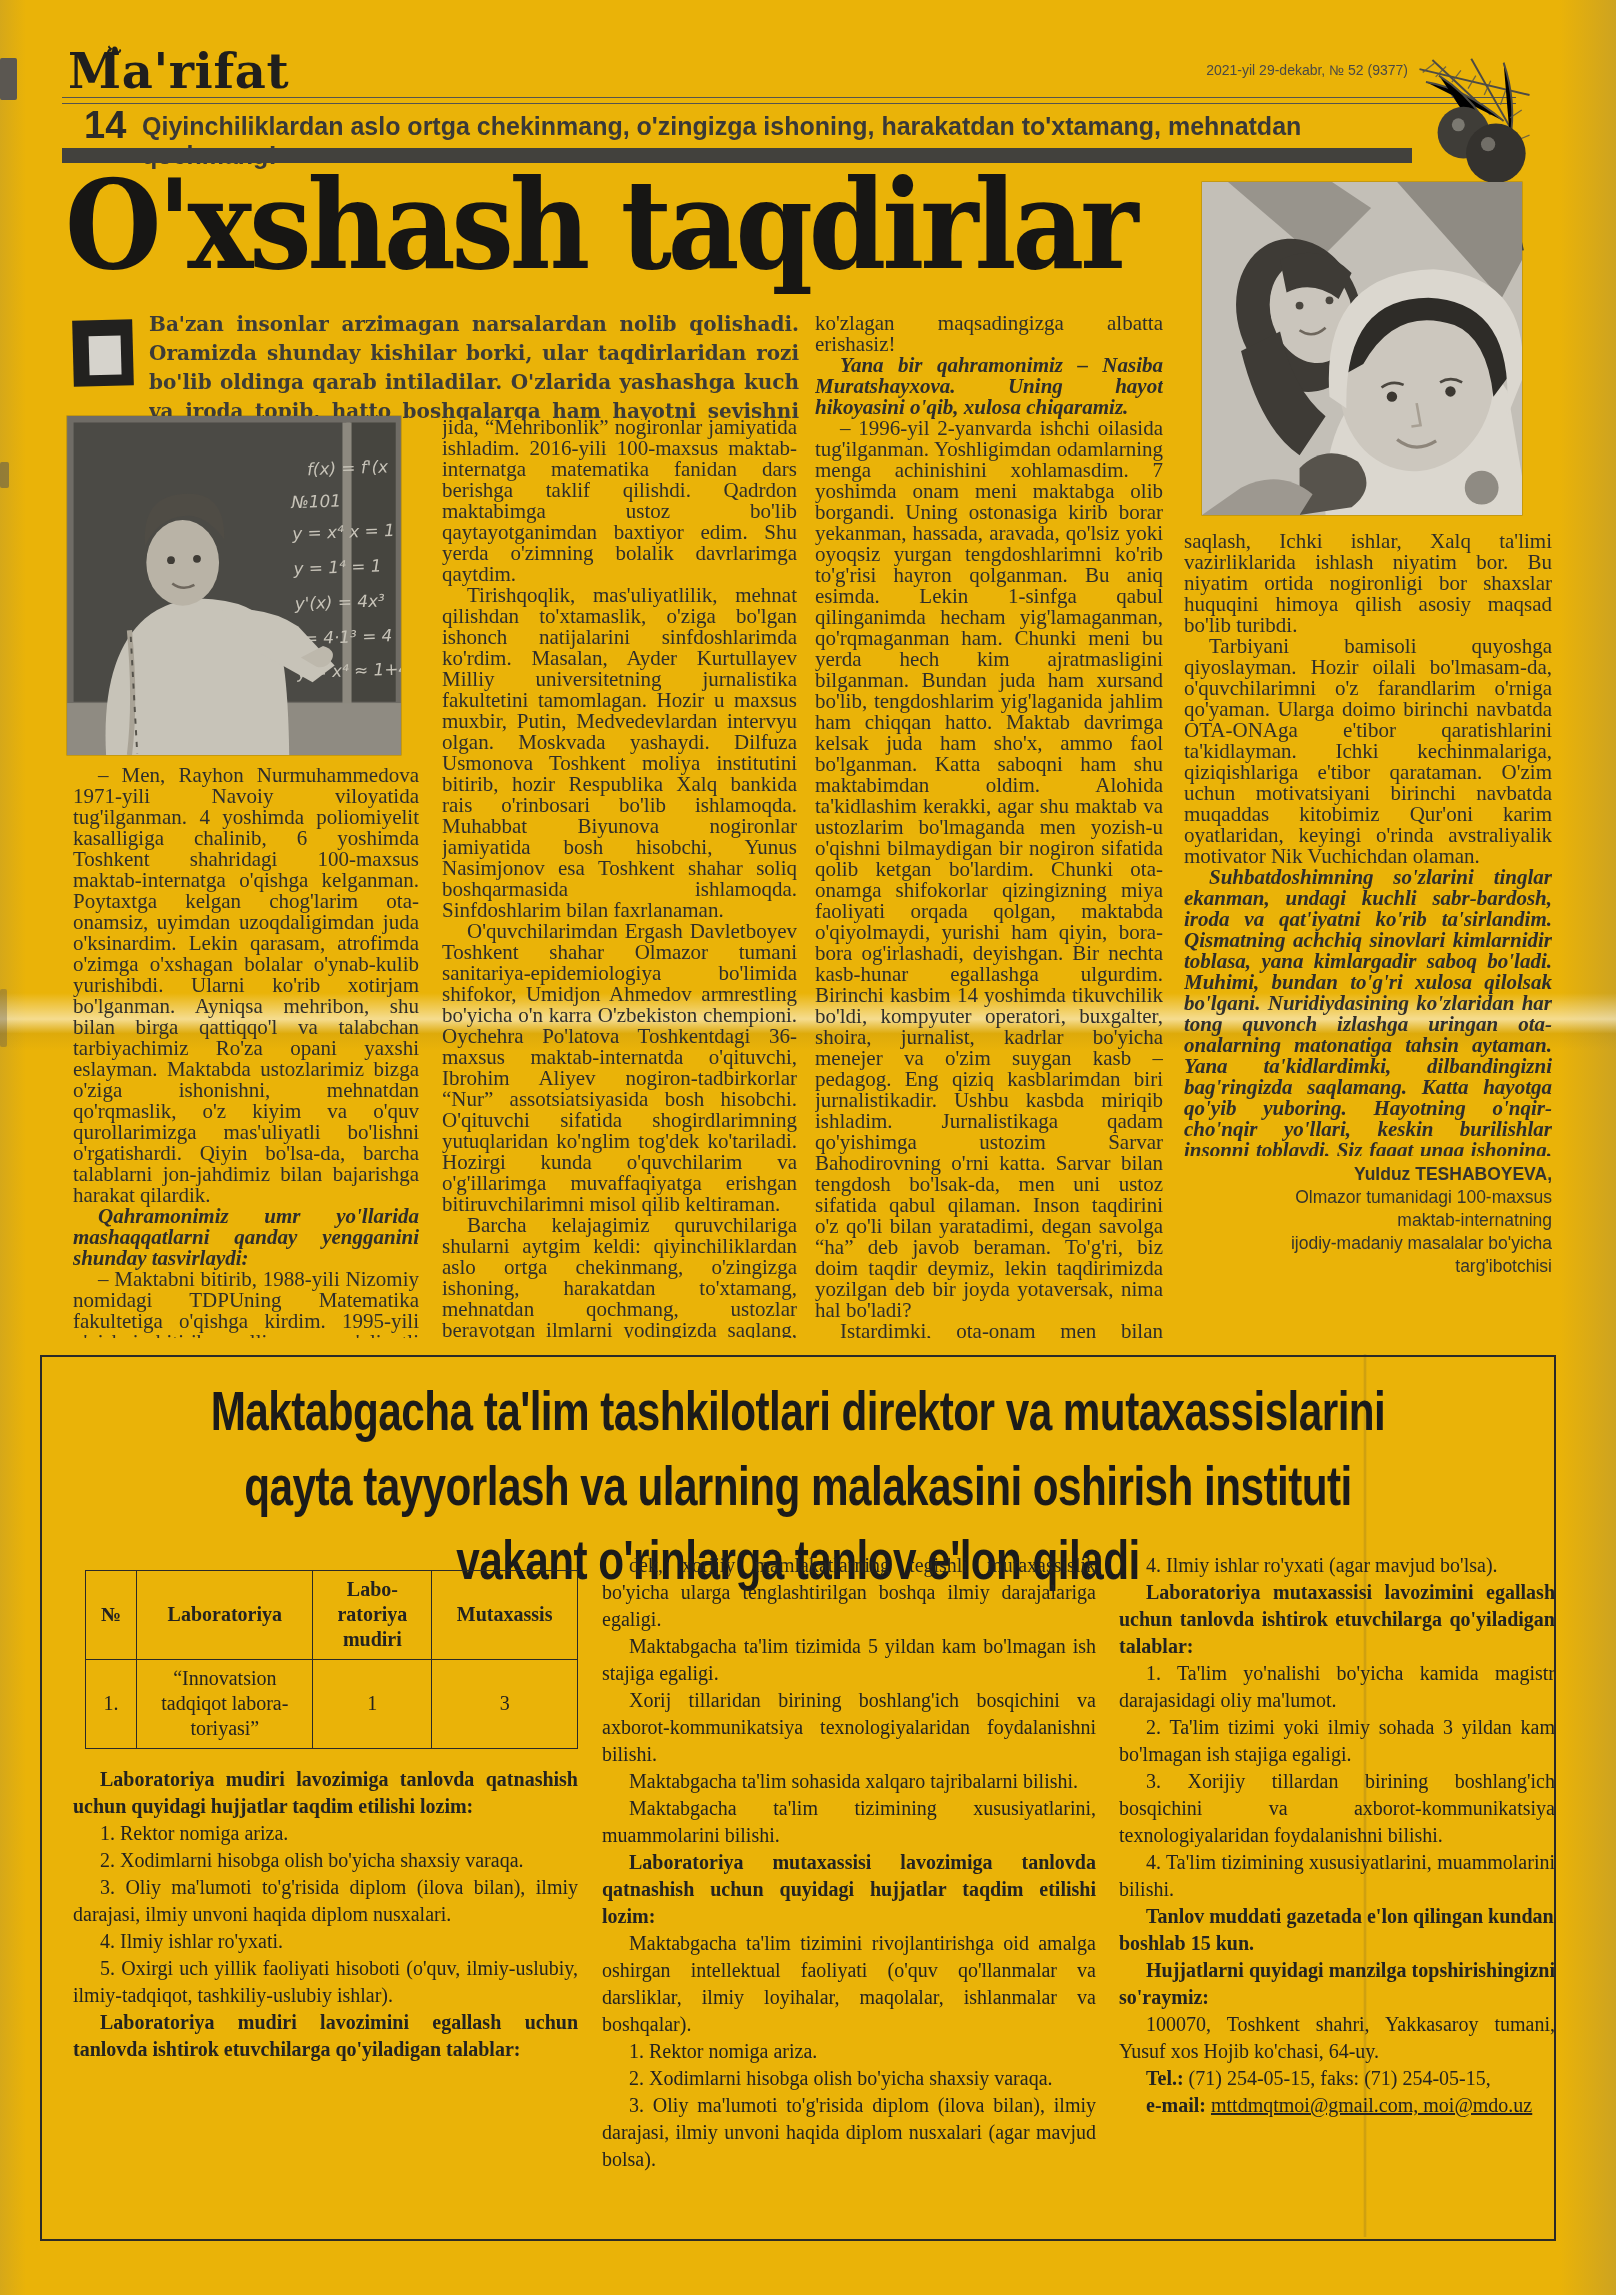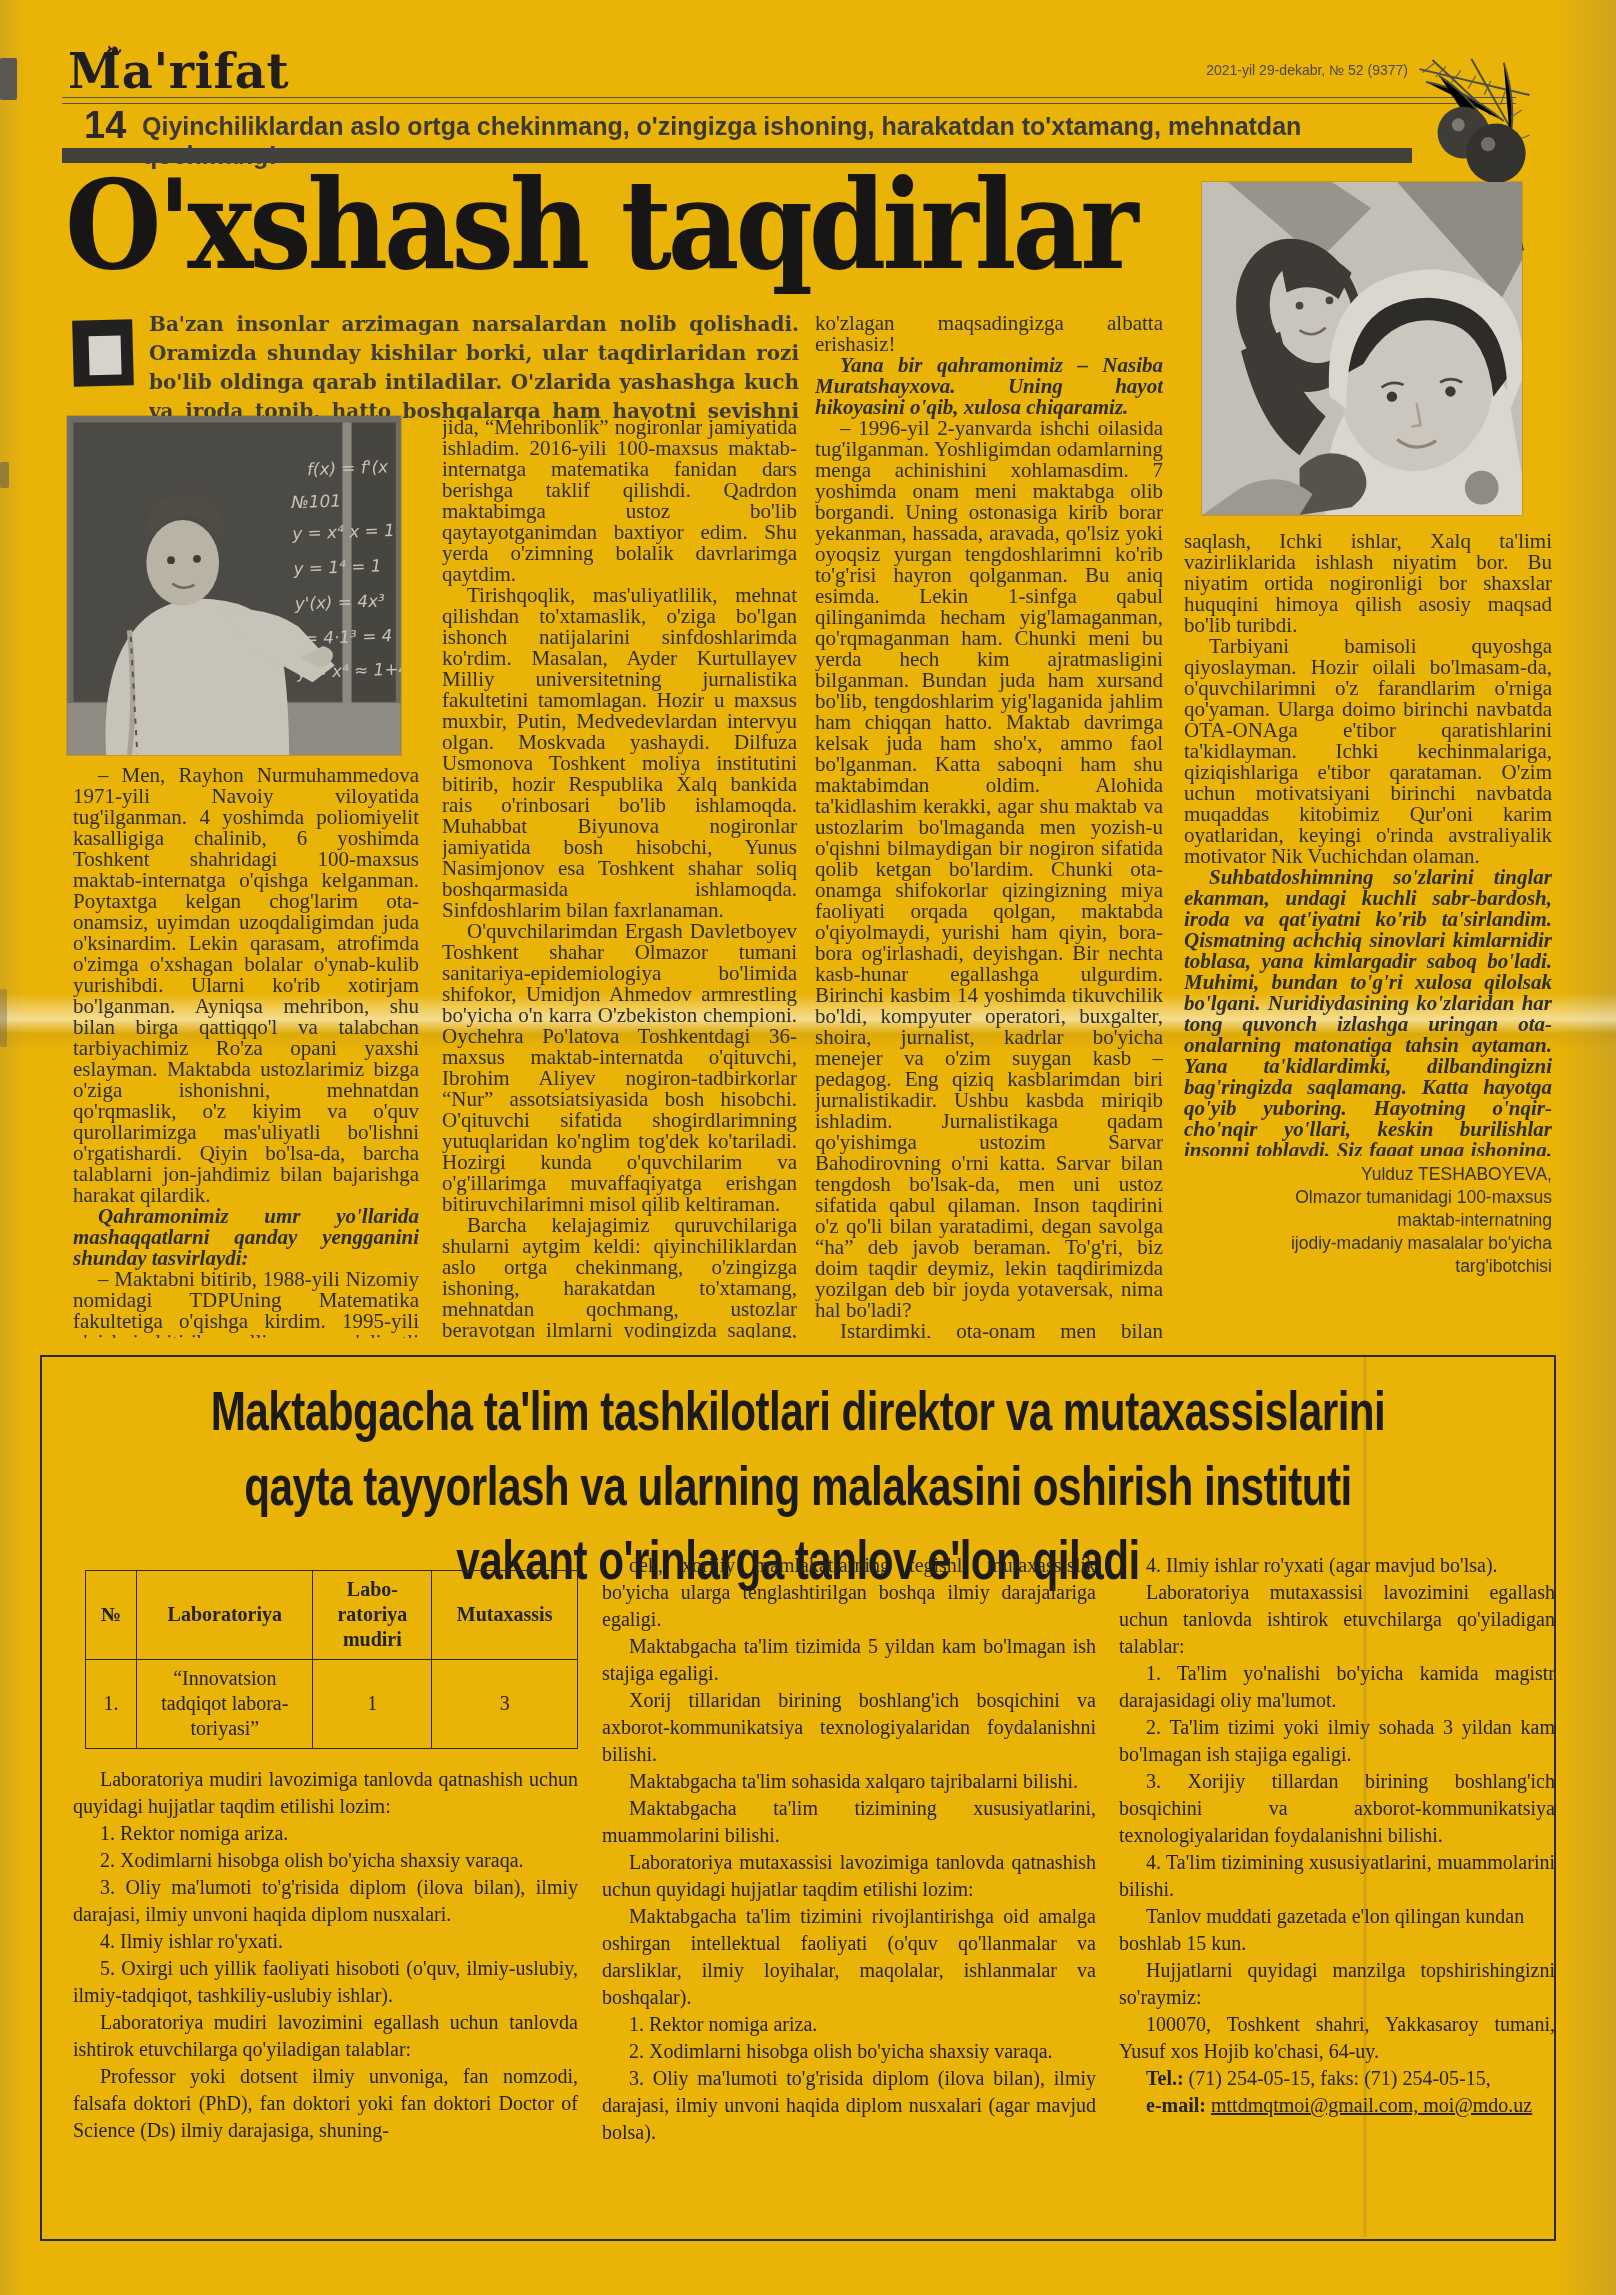--- a/index.html
+++ b/index.html
@@ -37,21 +37,21 @@
         font-family:"DejaVu Serif",serif;font-weight:700;font-size:20px;line-height:29px;
         color:#3d3c38;text-align:justify;}
 
   
   .photo{position:absolute;box-shadow:0 0 0 0.6px rgba(60,58,52,.35);}
   .photo svg{display:block;}
 
   
   .col{position:absolute;overflow:hidden;font-size:21px;line-height:21px;text-align:justify;color:#2f2e2b;}
   .para{margin:0;text-indent:25px;text-align:justify;}
-  .b{font-weight:400;}
+  .b{font-weight:700;}
   .bi{font-weight:700;font-style:italic;}
   .ni{text-indent:0;}
   .c{text-align:left;text-indent:0;}
   .author{position:absolute;left:1184px;top:1163px;width:368px;text-align:right;
         font-family:"Liberation Sans",sans-serif;font-size:17.5px;line-height:23px;color:#34332f;}
   .author .para{text-align:right;text-indent:0;}
 
   
   .annbox{position:absolute;left:40px;top:1355px;width:1512px;height:882px;border:2.6px solid #2b2a27;background:rgba(0,0,0,0);}
   .ann-headline{position:absolute;left:0;top:17px;width:100%;text-align:center;
@@ -243,21 +243,20 @@
       </tbody>
         </table>
       <div>
           <p class="para b">Laboratoriya mudiri lavozimiga tanlovda qatnashish uchun quyidagi hujjatlar taqdim etilishi lozim:</p>
           <p class="para ">1. Rektor nomiga ariza.</p>
           <p class="para ">2. Xodimlarni hisobga olish bo'yicha shaxsiy varaqa.</p>
           <p class="para ">3. Oliy ma'lumoti to'g'risida diplom (ilova bilan), ilmiy darajasi, ilmiy unvoni haqida diplom nusxalari.</p>
           <p class="para ">4. Ilmiy ishlar ro'yxati.</p>
           <p class="para ">5. Oxirgi uch yillik faoliyati hisoboti (o'quv, ilmiy-uslubiy, ilmiy-tadqiqot, tashkiliy-uslubiy ishlar).</p>
           <p class="para b">Laboratoriya mudiri lavozimini egallash uchun tanlovda ishtirok etuvchilarga qo'yiladigan talablar:</p>
-          <p class="para ">Professor yoki dotsent ilmiy unvoniga, fan nomzodi, falsafa doktori (PhD), fan doktori yoki fan doktori Doctor of Science (Ds) ilmiy darajasiga, shuning-</p>
         </div>
     </div>
 
     <div class="anncol" style="left:560px;top:195px;width:494px;height:669px;">
         <p class="para ni">dek, xorijiy mamlakatlarning tegishli mutaxassislik bo'yicha ularga tenglashtirilgan boshqa ilmiy darajalariga egaligi.</p>
         <p class="para ">Maktabgacha ta'lim tizimida 5 yildan kam bo'lmagan ish stajiga egaligi.</p>
         <p class="para ">Xorij tillaridan birining boshlang'ich bosqichini va axborot-kommunikatsiya texnologiyalaridan foydalanishni bilishi.</p>
         <p class="para ">Maktabgacha ta'lim sohasida xalqaro tajribalarni bilishi.</p>
         <p class="para ">Maktabgacha ta'lim tizimining xususiyatlarini, muammolarini bilishi.</p>
         <p class="para b">Laboratoriya mutaxassisi lavozimiga tanlovda qatnashish uchun quyidagi hujjatlar taqdim etilishi lozim:</p>

